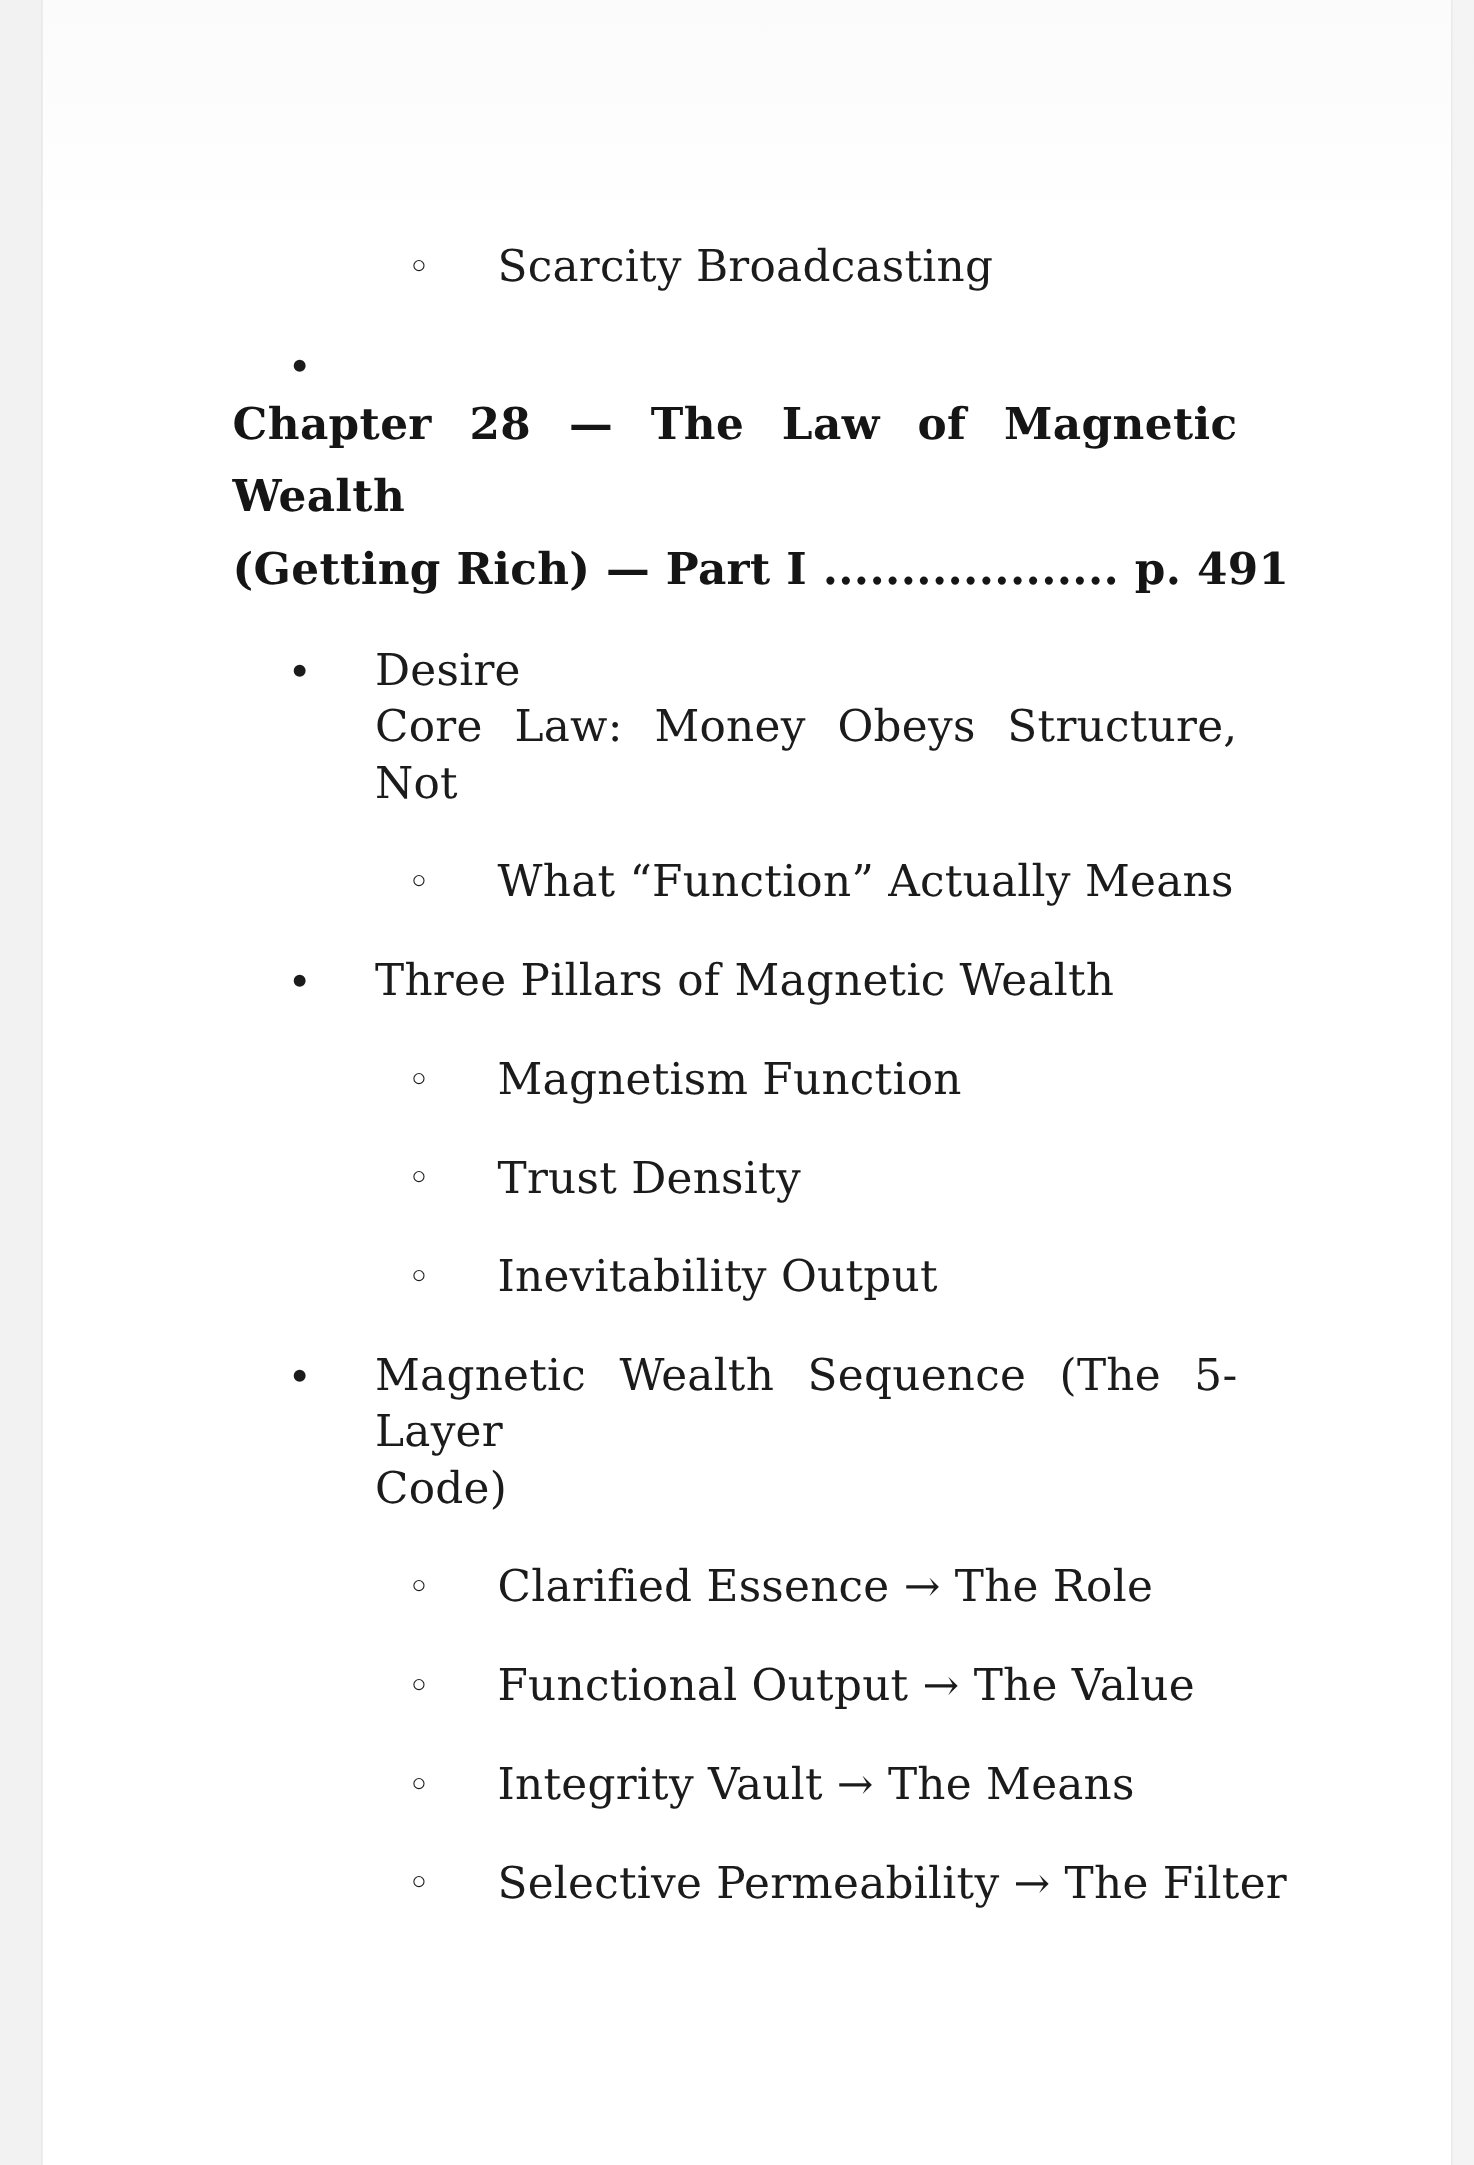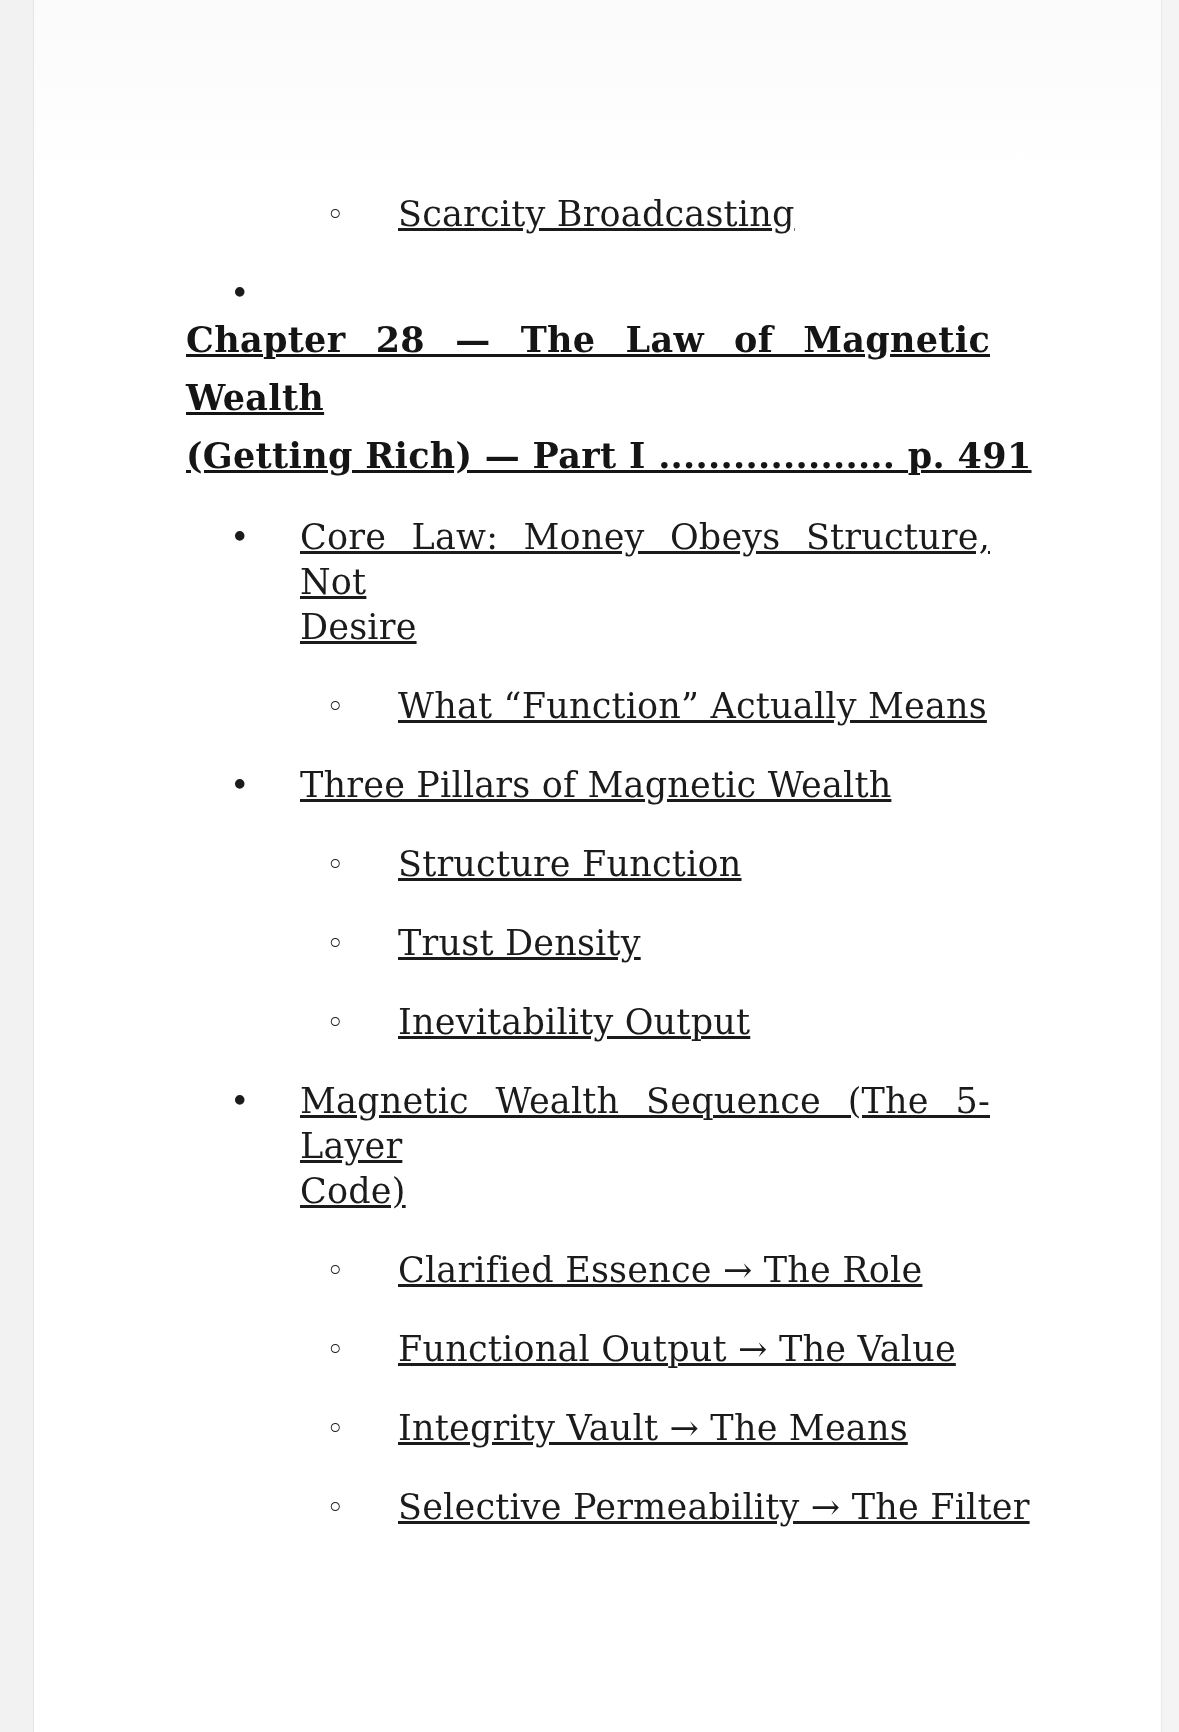--- a/index.html
+++ b/index.html
@@ -25,21 +25,21 @@
     font-size:35px; line-height:45px;
     margin-bottom:34px;
     letter-spacing:0.2px;
   }
   li.lvl1{ padding-left:114px; }
   li.lvl2{ padding-left:212px; }
   li .marker{ position:absolute; top:0; line-height:45px; }
   li.lvl1 .marker{ left:44px;  font-size:33px; }
   li.lvl2 .marker{ left:140px; font-size:31px; }
 
-  .ln{ display:block; white-space:nowrap;text-decoration:underline; }
+  .ln{ display:block; white-space:nowrap; }
   .ln.fill{ white-space:normal; text-align:justify; text-align-last:justify; }
 
   h2.chapter{
     font-size:35px; line-height:58px;
     font-weight:bold;
     letter-spacing:0.3px;
     margin-top:74px; margin-bottom:30px;
     color:#151515;
   }
 </style>
@@ -64,36 +64,36 @@
 </ul>
 
     <h2 class="chapter">
         <span class="ln fill">Chapter 28 — The Law of Magnetic Wealth</span>
         <span class="ln">(Getting Rich) — Part I ................... p. 491</span>
       </h2>
 
     <ul class="toc">
   <li class="toc-item lvl1">
     <span class="marker">•</span>
-    <span class="lines"><span class="ln fill">Core Law: Money Obeys Structure, Not</span><span class="ln">Desire</span></span>
+    <span class="lines"><span class="ln">Desire</span><span class="ln fill">Core Law: Money Obeys Structure, Not</span></span>
   </li>
 
   <li class="toc-item lvl2">
     <span class="marker">◦</span>
     <span class="lines"><span class="ln">What “Function” Actually Means</span></span>
   </li>
 
   <li class="toc-item lvl1">
     <span class="marker">•</span>
     <span class="lines"><span class="ln">Three Pillars of Magnetic Wealth</span></span>
   </li>
 
   <li class="toc-item lvl2">
     <span class="marker">◦</span>
-    <span class="lines"><span class="ln">Structure Function</span></span>
+    <span class="lines"><span class="ln">Magnetism Function</span></span>
   </li>
 
   <li class="toc-item lvl2">
     <span class="marker">◦</span>
     <span class="lines"><span class="ln">Trust Density</span></span>
   </li>
 
   <li class="toc-item lvl2">
     <span class="marker">◦</span>
     <span class="lines"><span class="ln">Inevitability Output</span></span>

